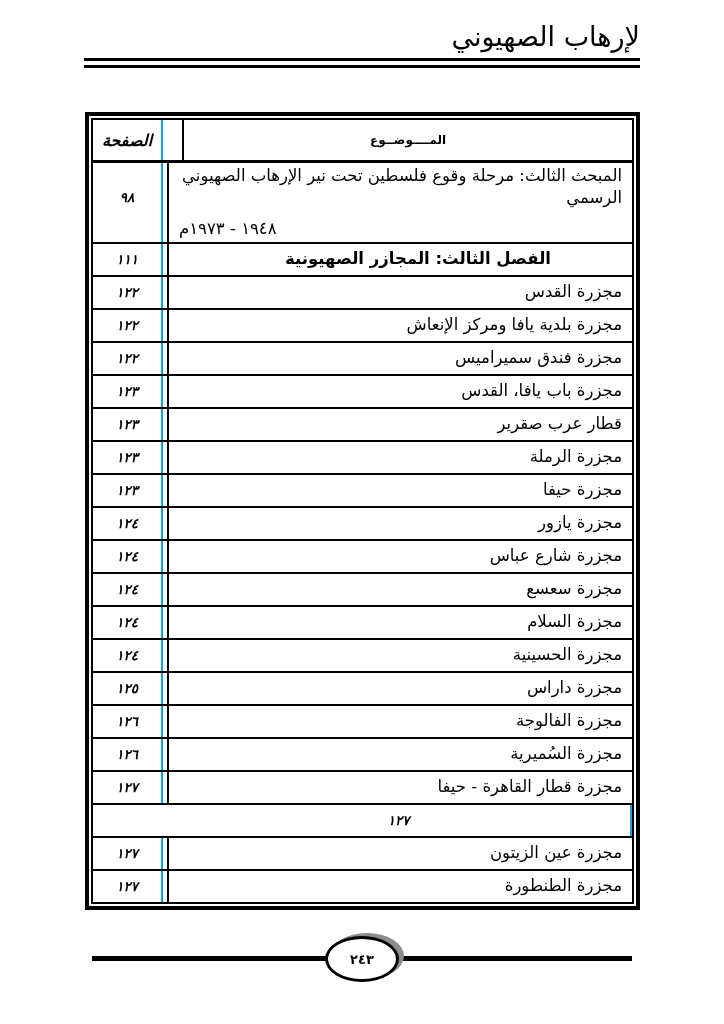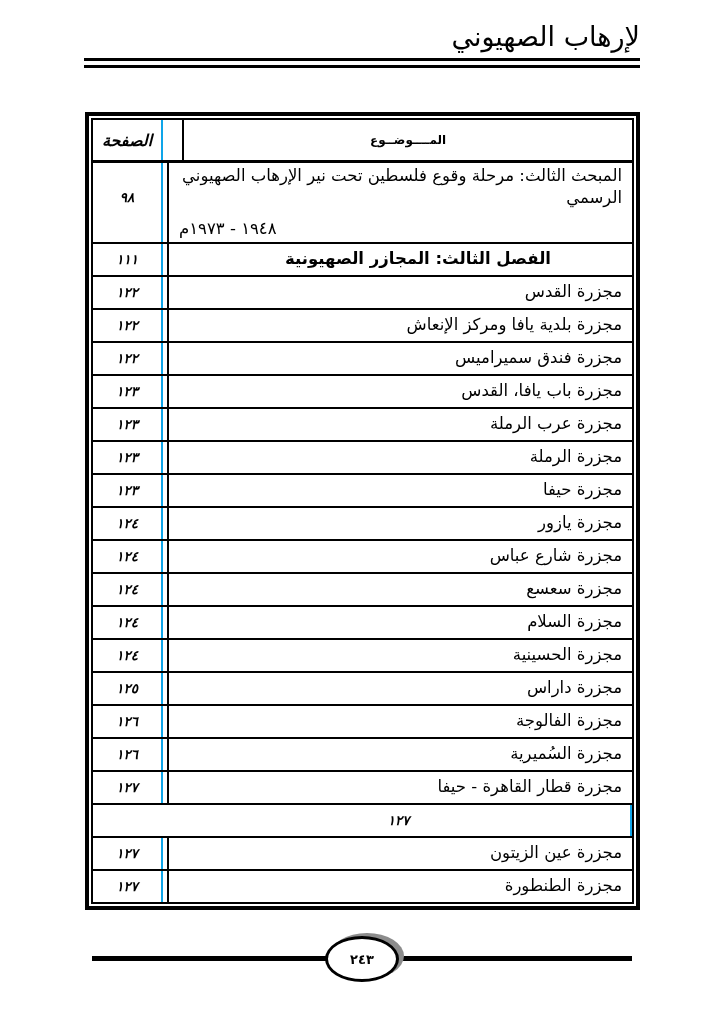--- a/index.html
+++ b/index.html
@@ -93,21 +93,21 @@
     </div>
     <div class="row">
       <div class="cell topic-cell">مجزرة فندق سميراميس</div>
       <div class="cell page-cell">١٢٢</div>
     </div>
     <div class="row">
       <div class="cell topic-cell">مجزرة باب يافا، القدس</div>
       <div class="cell page-cell">١٢٣</div>
     </div>
     <div class="row">
-      <div class="cell topic-cell">مجزرة عرب الرملة</div>
+      <div class="cell topic-cell">قطار عرب صقرير</div>
       <div class="cell page-cell">١٢٣</div>
     </div>
     <div class="row">
       <div class="cell topic-cell">مجزرة الرملة</div>
       <div class="cell page-cell">١٢٣</div>
     </div>
     <div class="row">
       <div class="cell topic-cell">مجزرة حيفا</div>
       <div class="cell page-cell">١٢٣</div>
     </div>

